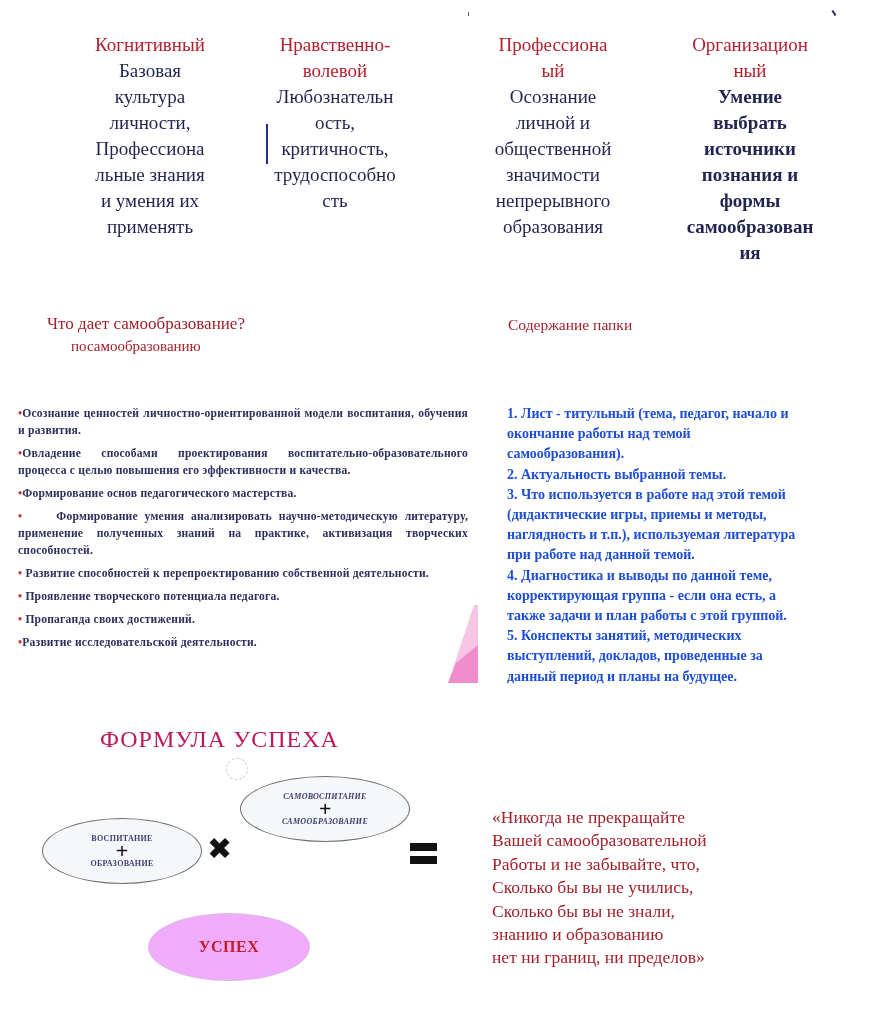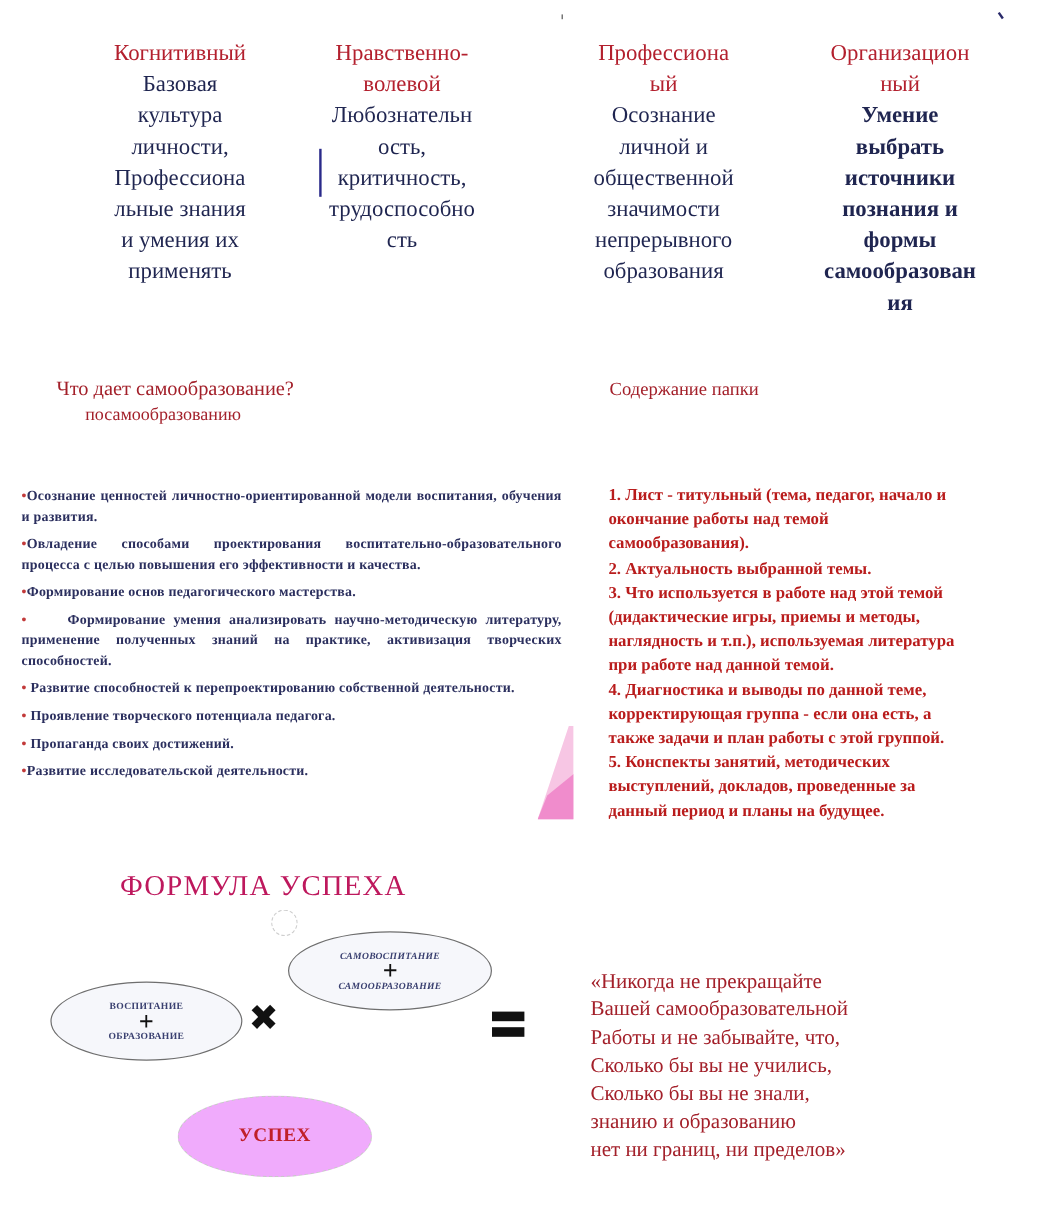--- a/index.html
+++ b/index.html
@@ -22,21 +22,21 @@
   
   .leftlist { position: absolute; left: 18px; top: 405px; width: 450px;
               font-size: 11.6px; line-height: 17px; font-weight: bold; color: #2b2f5e;
               text-align: justify; font-family: "Liberation Serif", serif; letter-spacing: 0.2px; }
   .leftlist p { margin: 0 0 6px 0; }
   .leftlist .dot { color: #c23a3a; }
   .pink-tri { position: absolute; left: 448px; top: 605px; width: 30px; height: 78px; }
 
   
   .rightlist { position: absolute; left: 507px; top: 404px; width: 370px;
-               font-size: 14px; line-height: 20.2px; font-weight: bold; color: #b91c1c; }
+               font-size: 14px; line-height: 20.2px; font-weight: bold; color: #1d4ed8; }
   .rightlist div { white-space: pre-line; }
 
   
   .formula-title { position: absolute; left: 100px; top: 726px; color: #be185d;
                    font-size: 24px; font-weight: normal; letter-spacing: 1px; }
   .ring { position: absolute; left: 226px; top: 758px; width: 20px; height: 20px;
           border: 1px dashed #cfcfcf; border-radius: 50%; }
   .oval { position: absolute; border: 1.5px solid #6e6e6e; border-radius: 50%;
           background: #f6f7fb; display: flex; flex-direction: column; align-items: center; justify-content: center; }
   .oval .t { font-size: 8px; font-weight: bold; color: #3a4070; letter-spacing: 0.3px; text-align: center; }

